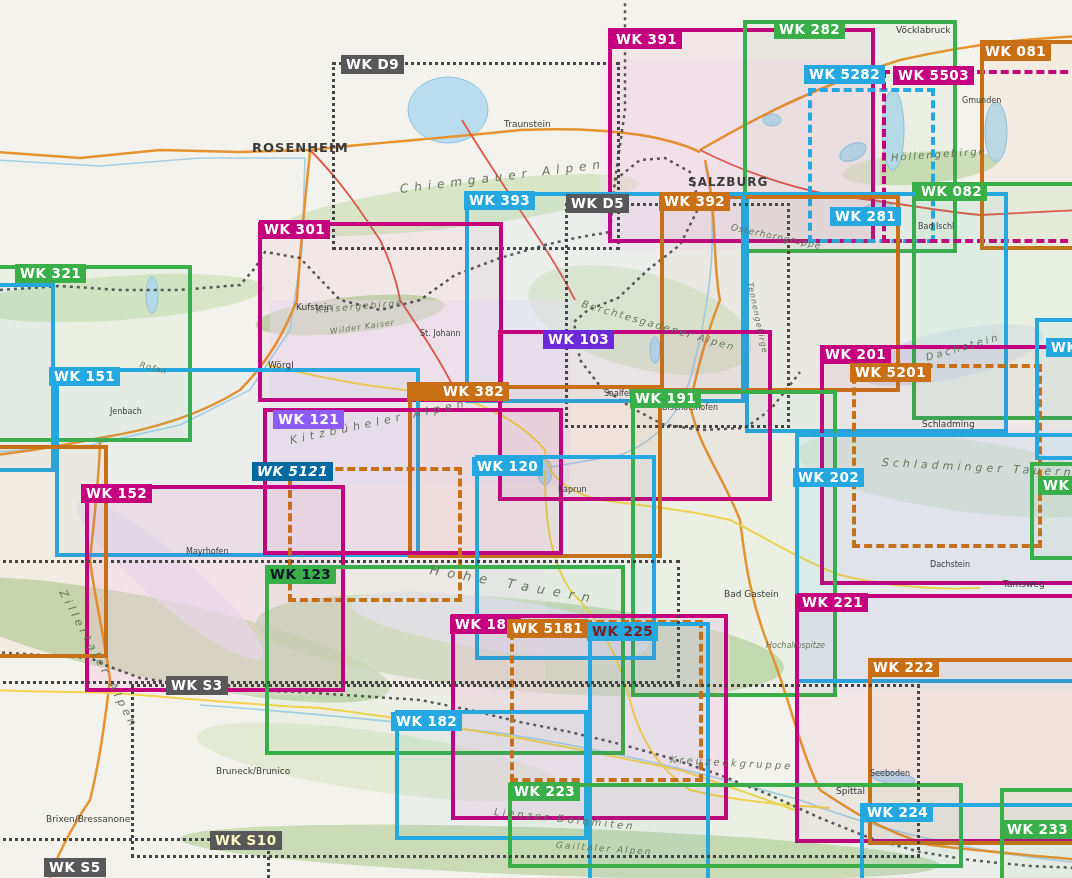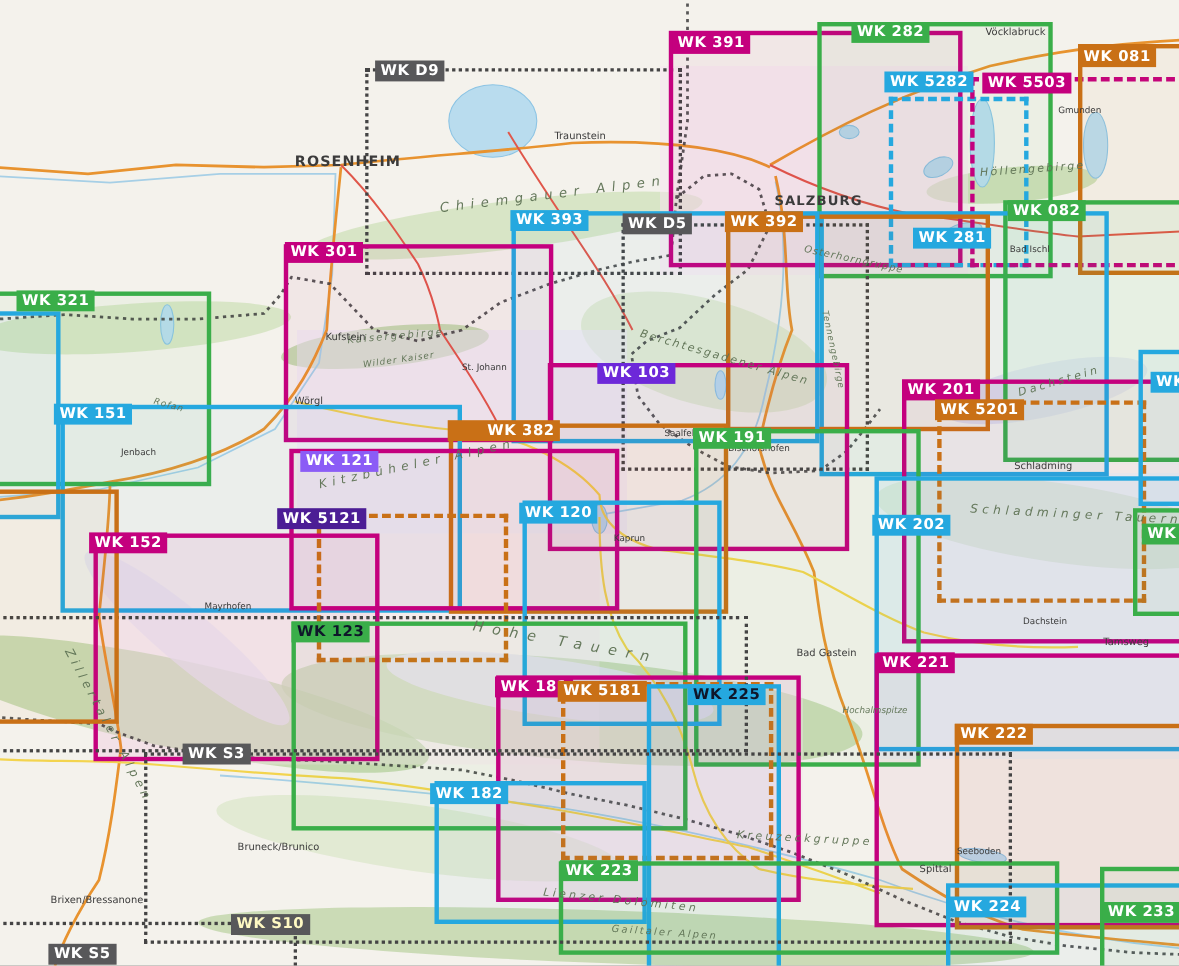--- a/index.html
+++ b/index.html
@@ -7,21 +7,21 @@
          background:#f4f2ec;font-family:"DejaVu Sans",sans-serif;}
   #basemap{position:absolute;left:0;top:0;}
   #overlay{position:absolute;left:0;top:0;width:1072px;height:878px;}
   .sheet-box{position:absolute;box-sizing:border-box;pointer-events:auto;}
   .sheet-box.solid{border-width:4px;border-style:solid;}
   .sheet-box.dashed{border-width:4px;border-style:dashed;background:transparent!important;}
   .sheet-box.dotted{border-width:3px;border-style:dotted;background:transparent!important;}
   .chip{position:absolute;color:#fff;font-weight:bold;font-size:13.5px;line-height:1;
         padding:3px 5px 2px 5px;white-space:nowrap;letter-spacing:.5px;z-index:30;}
   .city{position:absolute;color:#3b3b3b;white-space:nowrap;z-index:5;}
-  .city.major{font-weight:bold;letter-spacing:1px;margin-left:16px;}
+  .city.major{font-weight:bold;letter-spacing:1px;}
   .region{position:absolute;font-style:italic;color:#5f7355;white-space:nowrap;
           transform-origin:left center;z-index:4;opacity:.95;}
 </style>
 </head>
 <body>
 
 <div id="stage">
 
 <svg id="basemap" width="1072" height="878" viewBox="0 0 1072 878">
 
@@ -168,43 +168,43 @@
       <span class="chip" style="left: 407px; top: 382px; background: rgb(201, 112, 22); color: rgb(255, 255, 255); padding-left: 36px;">WK 382</span>
       <div class="sheet-box solid" style="left: 631px; top: 390px; width: 206px; height: 307px; border-color: rgb(58, 174, 73); background: rgba(58, 174, 73, 0.043);"></div>
       <span class="chip" style="left: 630px; top: 389px; background: rgb(58, 174, 73); color: rgb(255, 255, 255);">WK 191</span>
       <div class="sheet-box solid" style="left: 263px; top: 408px; width: 300px; height: 147px; border-color: rgb(196, 0, 126); background: rgba(196, 0, 126, 0.043);"></div>
       <span class="chip" style="left: 273px; top: 410px; background: #8b5cf6; color: rgb(255, 255, 255);">WK 121</span>
       <div class="sheet-box solid" style="left: 475px; top: 455px; width: 181px; height: 205px; border-color: rgb(37, 168, 223); background: rgba(37, 168, 223, 0.043);"></div>
       <span class="chip" style="left: 472px; top: 457px; background: rgb(37, 168, 223); color: rgb(255, 255, 255);">WK 120</span>
       <div class="sheet-box solid" style="left: 795px; top: 433px; width: 285px; height: 250px; border-color: rgb(37, 168, 223); background: rgba(37, 168, 223, 0.043);"></div>
       <span class="chip" style="left: 793px; top: 468px; background: rgb(37, 168, 223); color: rgb(255, 255, 255);">WK 202</span>
       <div class="sheet-box dashed" style="left: 288px; top: 467px; width: 174px; height: 135px; border-color: rgb(201, 112, 22);"></div>
-      <span class="chip" style="left: 252px; top: 462px; background: #4c1d95; color: rgb(255, 255, 255);">WK 5121</span>
+      <span class="chip" style="left: 252px; top: 462px; background: #0369a1; color: rgb(255, 255, 255); font-style: italic;">WK 5121</span>
       <div class="sheet-box solid" style="left: 85px; top: 485px; width: 260px; height: 207px; border-color: rgb(196, 0, 126); background: rgba(196, 0, 126, 0.043);"></div>
       <span class="chip" style="left: 81px; top: 484px; background: rgb(196, 0, 126); color: rgb(255, 255, 255);">WK 152</span>
       <div class="sheet-box solid" style="left: 265px; top: 565px; width: 360px; height: 190px; border-color: rgb(58, 174, 73); background: rgba(58, 174, 73, 0.043);"></div>
       <span class="chip" style="left: 265px; top: 565px; background: rgb(58, 174, 73); color: #0f172a;">WK 123</span>
       <div class="sheet-box solid" style="left: 795px; top: 594px; width: 285px; height: 249px; border-color: rgb(196, 0, 126); background: rgba(196, 0, 126, 0.043);"></div>
       <span class="chip" style="left: 797px; top: 593px; background: rgb(196, 0, 126); color: rgb(255, 255, 255);">WK 221</span>
       <div class="sheet-box solid" style="left: 451px; top: 614px; width: 277px; height: 206px; border-color: rgb(196, 0, 126); background: rgba(196, 0, 126, 0.043);"></div>
       <span class="chip" style="left: 450px; top: 615px; background: rgb(196, 0, 126); color: rgb(255, 255, 255);">WK 181</span>
       <div class="sheet-box dashed" style="left: 510px; top: 620px; width: 193px; height: 162px; border-color: rgb(201, 112, 22);"></div>
       <span class="chip" style="left: 507px; top: 619px; background: rgb(201, 112, 22); color: rgb(255, 255, 255);">WK 5181</span>
       <div class="sheet-box solid" style="left: 588px; top: 622px; width: 122px; height: 268px; border-color: rgb(37, 168, 223); background: rgba(37, 168, 223, 0.043);"></div>
-      <span class="chip" style="left: 587px; top: 622px; background: rgb(37, 168, 223); color: #0f172a; margin-left: 38px;">WK 225</span>
+      <span class="chip" style="left: 587px; top: 622px; background: rgb(37, 168, 223); color: #7f1d1d;">WK 225</span>
       <div class="sheet-box solid" style="left: 868px; top: 658px; width: 212px; height: 187px; border-color: rgb(201, 112, 22); background: rgba(201, 112, 22, 0.043);"></div>
       <span class="chip" style="left: 868px; top: 658px; background: rgb(201, 112, 22); color: rgb(255, 255, 255);">WK 222</span>
       <div class="sheet-box dotted" style="left: -10px; top: 560px; width: 690px; height: 124px; border-color: rgb(68, 68, 68);"></div>
       <span class="chip" style="left: 166px; top: 676px; background: rgb(88, 88, 90); color: rgb(255, 255, 255);">WK S3</span>
       <div class="sheet-box solid" style="left: 395px; top: 710px; width: 193px; height: 130px; border-color: rgb(37, 168, 223); background: rgba(37, 168, 223, 0.043);"></div>
       <span class="chip" style="left: 391px; top: 712px; background: rgb(37, 168, 223); color: rgb(255, 255, 255);">WK 182</span>
       <div class="sheet-box solid" style="left: 508px; top: 783px; width: 455px; height: 85px; border-color: rgb(58, 174, 73); background: rgba(58, 174, 73, 0.043);"></div>
       <span class="chip" style="left: 509px; top: 782px; background: rgb(58, 174, 73); color: rgb(255, 255, 255);">WK 223</span>
       <div class="sheet-box solid" style="left: 860px; top: 803px; width: 220px; height: 87px; border-color: rgb(37, 168, 223); background: rgba(37, 168, 223, 0.043);"></div>
-      <span class="chip" style="left: 862px; top: 803px; background: rgb(37, 168, 223); color: rgb(255, 255, 255); margin-top: 12px;">WK 224</span>
+      <span class="chip" style="left: 862px; top: 803px; background: rgb(37, 168, 223); color: rgb(255, 255, 255);">WK 224</span>
       <div class="sheet-box dotted" style="left: 131px; top: 684px; width: 789px; height: 174px; border-color: rgb(68, 68, 68);"></div>
       <span class="chip" style="left: 210px; top: 812px; background: rgb(88, 88, 90); color: #fef9c3; margin-top: 19px;">WK S10</span>
       <div class="sheet-box solid" style="left: 1000px; top: 788px; width: 80px; height: 102px; border-color: rgb(58, 174, 73); background: rgba(58, 174, 73, 0.043);"></div>
       <span class="chip" style="left: 1002px; top: 820px; background: rgb(58, 174, 73); color: rgb(255, 255, 255);">WK 233</span>
       <div class="sheet-box dotted" style="left: -10px; top: 838px; width: 280px; height: 52px; border-color: rgb(68, 68, 68);"></div>
       <span class="chip" style="left: 44px; top: 858px; background: rgb(88, 88, 90); color: rgb(255, 255, 255);">WK S5</span>
       <div class="sheet-box solid" style="left: 1035px; top: 318px; width: 45px; height: 142px; border-color: rgb(37, 168, 223); background: rgba(37, 168, 223, 0.043);"></div>
       <span class="chip" style="left: 1046px; top: 338px; background: rgb(37, 168, 223); color: rgb(255, 255, 255);">WK 2</span>
       <div class="sheet-box solid" style="left: 1030px; top: 462px; width: 50px; height: 98px; border-color: rgb(58, 174, 73); background: rgba(58, 174, 73, 0.043);"></div>
       <span class="chip" style="left: 1038px; top: 476px; background: rgb(58, 174, 73); color: rgb(255, 255, 255);">WK 2</span>

